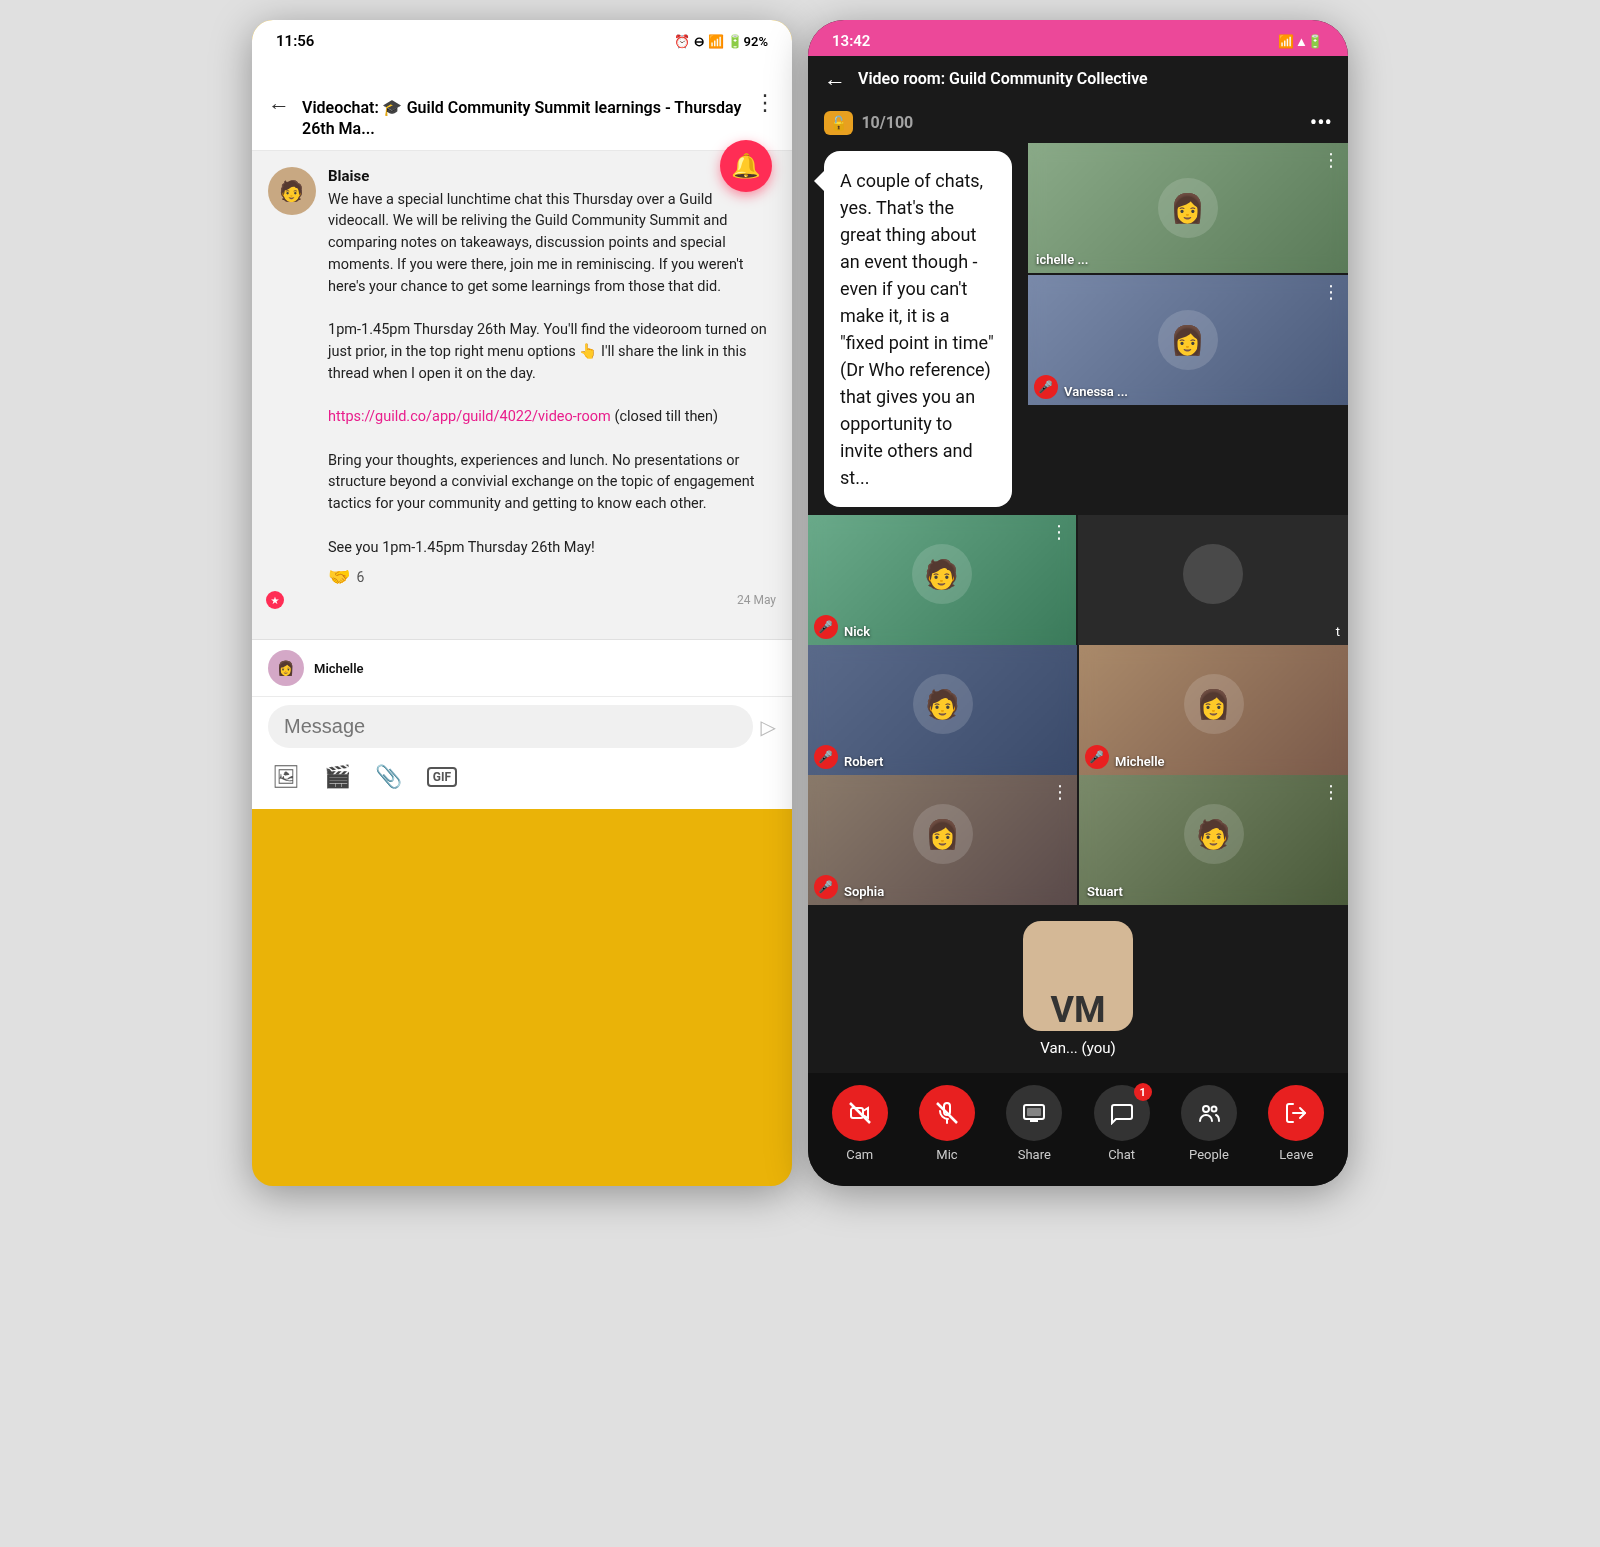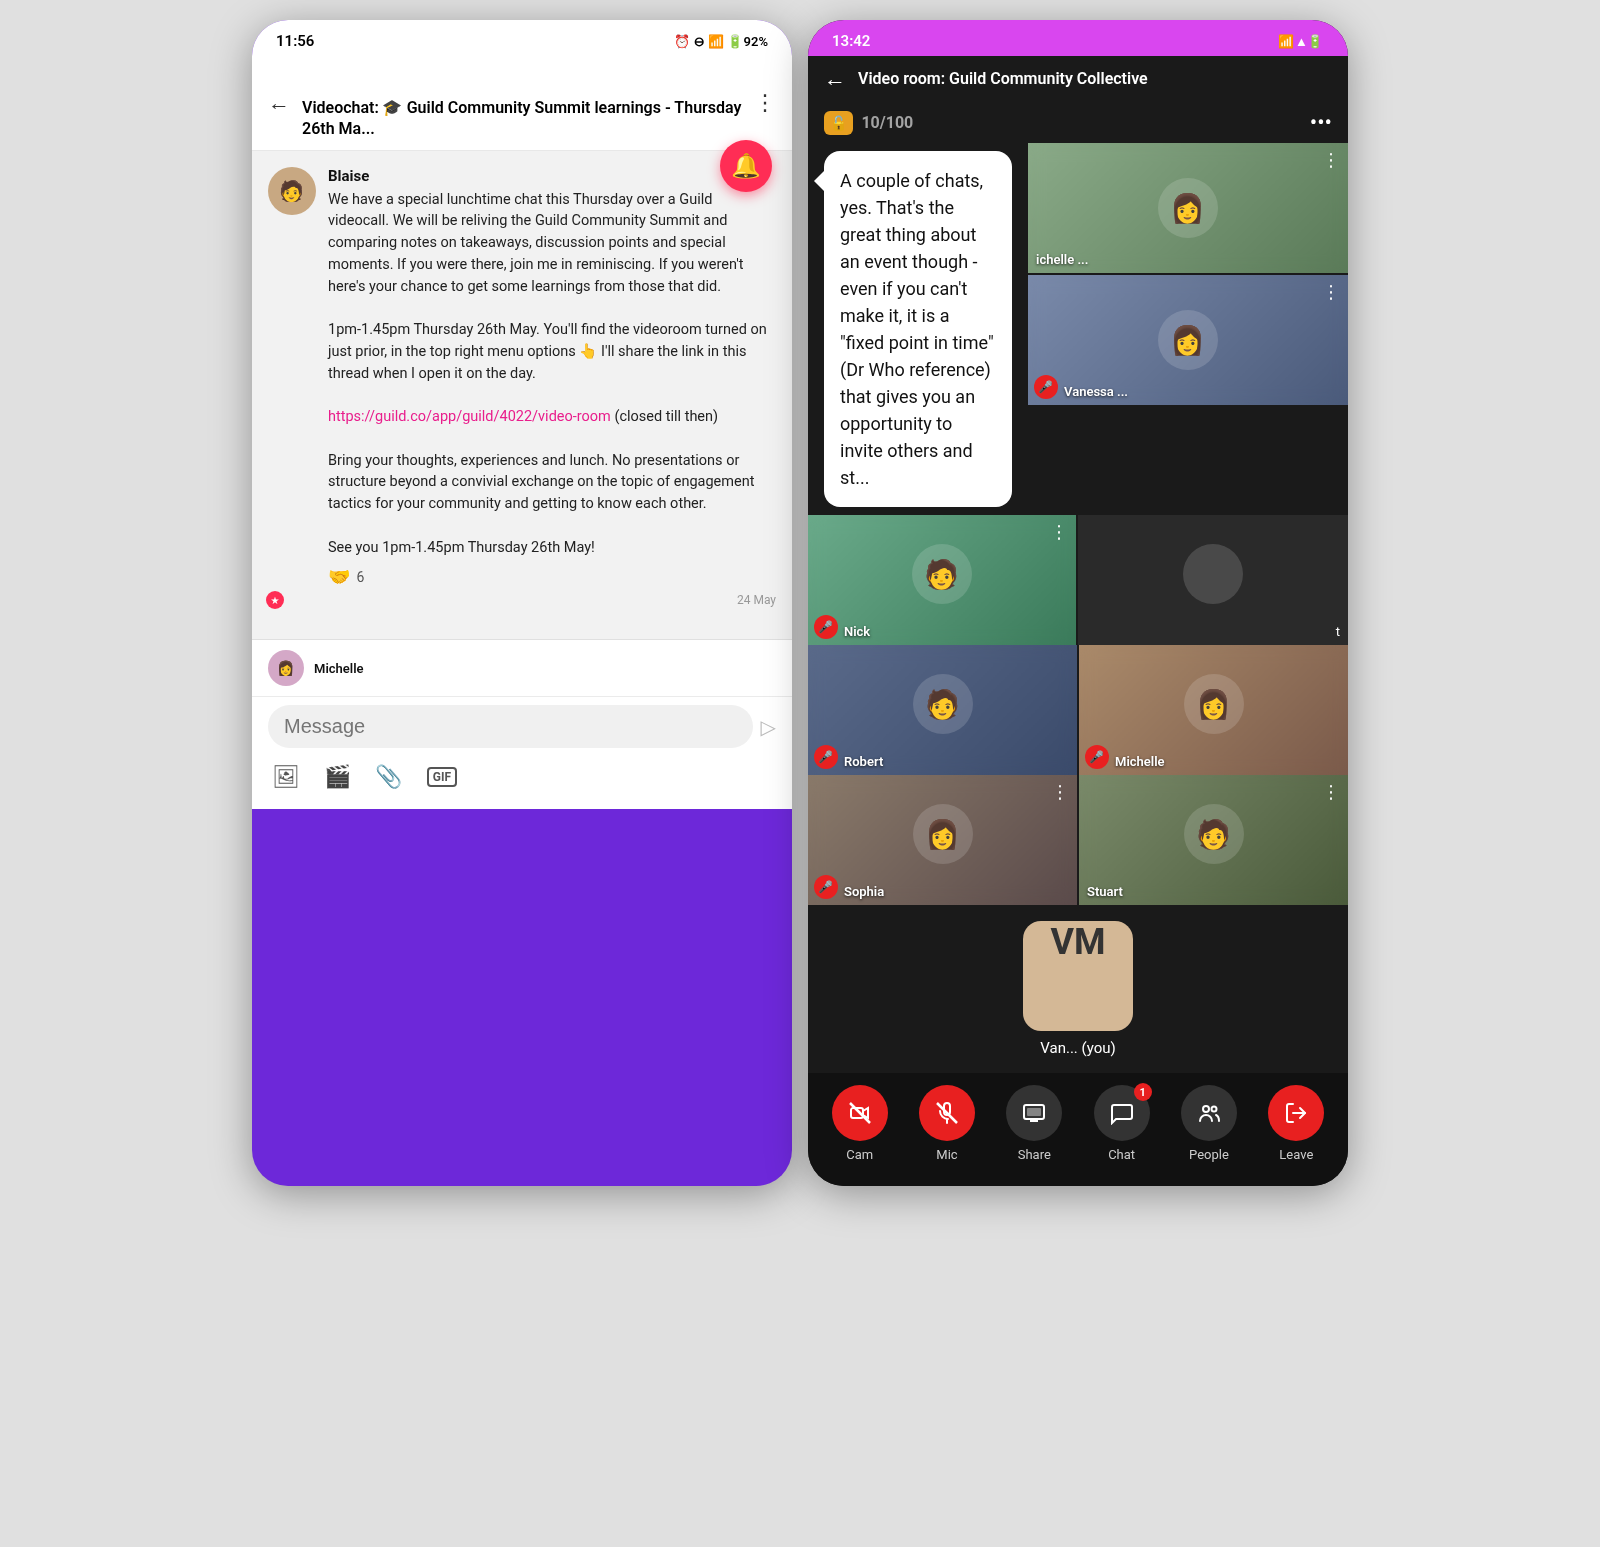--- a/index.html
+++ b/index.html
@@ -18,38 +18,38 @@
     }
     
     .phone {
       width: 540px;
       min-height: 1060px;
       border-radius: 36px;
       overflow: hidden;
       position: relative;
       box-shadow: 0 8px 40px rgba(0,0,0,0.35);
     }
-    .phone-left { background: #6d28d9; }
+    .phone-left { background: #eab308; border-radius: 21px; }
     .phone-right { background: #1a1a1a; }
 
     
     .status-bar {
       display: flex;
       justify-content: space-between;
       align-items: center;
       padding: 12px 24px 6px;
       font-size: 15px;
       font-weight: 600;
     }
     .status-bar-left { color: #fff; }
     .status-bar-right { display: flex; align-items: center; gap: 6px; color: #fff; font-size: 13px; }
     .phone-left .status-bar { background: #fff; }
     .phone-left .status-bar-left { color: #000; }
     .phone-left .status-bar-right { color: #000; }
-    .phone-right .status-bar { background: #d946ef; }
+    .phone-right .status-bar { background: #ec4899; }
 
     
     .header {
       display: flex;
       align-items: center;
       padding: 10px 16px;
       gap: 12px;
     }
     .phone-left .header { background: #fff; border-bottom: 1px solid #e8e8e8; }
     .phone-right .header { background: #1a1a1a; }
@@ -326,21 +326,21 @@
       align-items: center;
       padding: 16px;
       gap: 8px;
     }
     .self-avatar {
       width: 110px;
       height: 110px;
       border-radius: 18px;
       background: #d4b896;
       display: flex;
-      align-items: flex-start;
+      align-items: flex-end;
       justify-content: center;
       font-size: 36px;
       font-weight: 700;
       color: #333;
     }
     .self-name { color: #fff; font-size: 15px; }
 
     
     .bottom-bar {
       background: #111;

